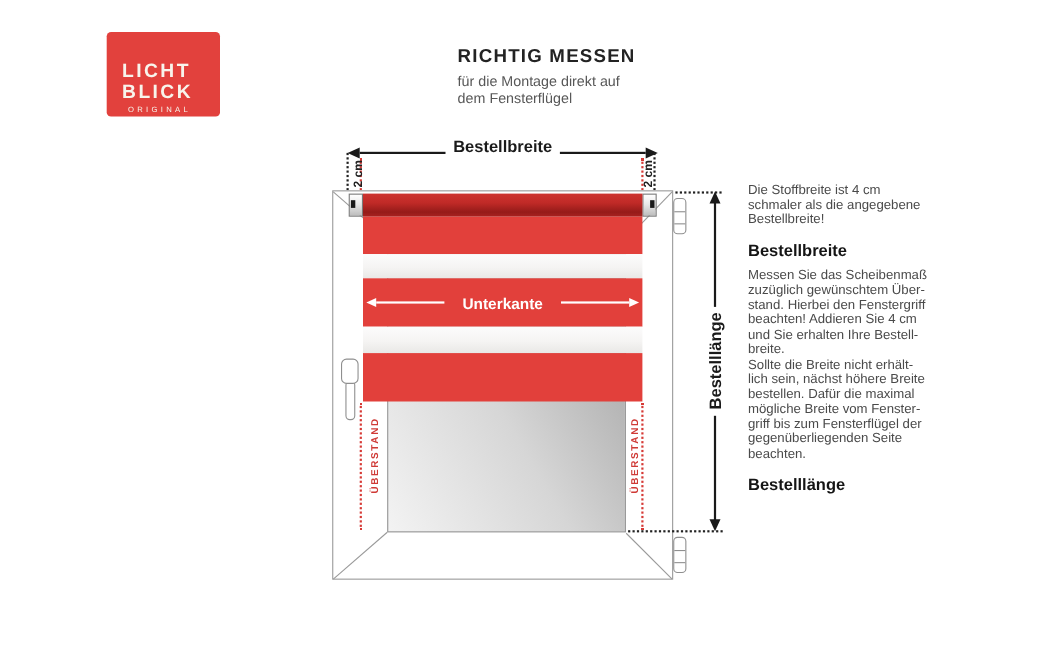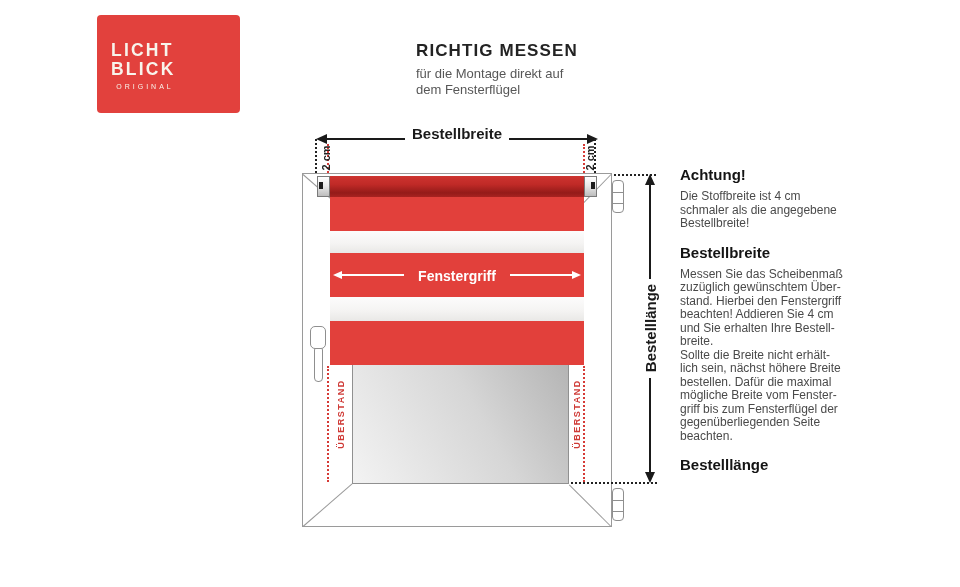--- a/index.html
+++ b/index.html
@@ -50,21 +50,21 @@
   .logo{border-radius:4px;}
   .logo-main{font-weight:bold;font-size:17.5px;line-height:19px;letter-spacing:2.2px;
              color:#f8f4ec;white-space:pre-line;}
   .logo-sub{font-size:7px;letter-spacing:3px;color:#f8f4ec;text-align:center;}
 </style>
 </head>
 <body>
 
 <div id="page">
 
-  <div class="abs logo" style="left: 97px; top: 15px; width: 103px; height: 98px; background-color: rgb(226, 65, 61); padding-left: 40px;">
+  <div class="abs logo" style="left: 97px; top: 29px; width: 103px; height: 77px; background-color: rgb(226, 65, 61);">
     <div class="abs logo-main" style="left:14px;top:26px;">LICHT
 BLICK</div>
     <div class="abs logo-sub" style="left:8px;top:68px;width:80px;">ORIGINAL</div>
   </div>
 
   <div class="abs subtitle" style="left:416px;top:66px;">für die Montage direkt auf
 dem Fensterflügel</div>
   <div class="abs title" style="left:416px;top:41px;">RICHTIG MESSEN</div>
 
   <div class="abs mlab" style="left:397px;top:125px;width:120px;font-size:15px;">Bestellbreite</div>
@@ -108,42 +108,41 @@
   </div>
   <div class="abs" style="left:330px;top:176px;width:254px;height:21px;
        background:linear-gradient(180deg,#cd3430 0%,#c02a27 40%,#951b19 80%,#a82220 100%);"></div>
 
   <div class="abs" style="left: 330px; top: 197px; width: 254px; height: 34px; background-color: rgb(226, 64, 59);"></div>
   <div class="abs band-sheer" style="left:330px;top:231px;width:254px;height:22px;"></div>
   <div class="abs" style="left: 330px; top: 253px; width: 254px; height: 44px; background-color: rgb(226, 64, 59);"></div>
   <div class="abs band-sheer" style="left:330px;top:297px;width:254px;height:24px;"></div>
   <div class="abs" style="left: 330px; top: 321px; width: 254px; height: 44px; background-color: rgb(226, 64, 59);"></div>
 
-  <div class="abs mlab" style="left:407px;top:268px;width:100px;font-size:14px;color:#fff;">Fenstergriff</div>
+  <div class="abs mlab" style="left:407px;top:268px;width:100px;font-size:14px;color:#fff;">Unterkante</div>
   <div class="abs arr arr-wl" style="left:333px;top:270.5px;"></div>
   <div class="abs wline" style="left:342px;top:274px;width:62px;"></div>
   <div class="abs wline" style="left:510px;top:274px;width:62px;"></div>
   <div class="abs arr arr-wr" style="left:572px;top:270.5px;"></div>
 
   <div class="abs dot-vr" style="left:327px;top:366px;height:116px;"></div>
   <div class="abs dot-vr" style="left:583px;top:366px;height:116px;"></div>
   <div class="abs vlab" style="left: 285.5px; top: 408px; width: 110px; height: 12px; font-size: 9px; font-weight: bold; letter-spacing: 1.5px; color: rgb(207, 58, 54);">ÜBERSTAND</div>
   <div class="abs vlab" style="left: 521.5px; top: 408px; width: 110px; height: 12px; font-size: 9px; font-weight: bold; letter-spacing: 1.5px; color: rgb(207, 58, 54);">ÜBERSTAND</div>
 
   <div class="abs dot-h" style="left:614px;top:173.5px;width:42px;"></div>
   <div class="abs dot-h" style="left:571px;top:482px;width:86px;"></div>
   <div class="abs arr arr-u" style="left:645px;top:174px;"></div>
   <div class="abs vline" style="left:649px;top:184px;height:95px;"></div>
   <div class="abs vlab mlab" style="left:600px;top:320px;width:100px;height:16px;font-size:15px;">Bestelllänge</div>
   <div class="abs vline" style="left:649px;top:378px;height:95px;"></div>
   <div class="abs arr arr-d" style="left:645px;top:472px;"></div>
 
   <div class="abs info" style="left:680px;top:166px;">
     <div class="sec">
-      <h3>Achtung!</h3>
       <p>Die Stoffbreite ist 4 cm
 schmaler als die angegebene
 Bestellbreite!</p>
     </div>
     <div class="sec">
       <h3>Bestellbreite</h3>
       <p>Messen Sie das Scheibenmaß
 zuzüglich gewünschtem Über-
 stand. Hierbei den Fenstergriff
 beachten! Addieren Sie 4 cm

